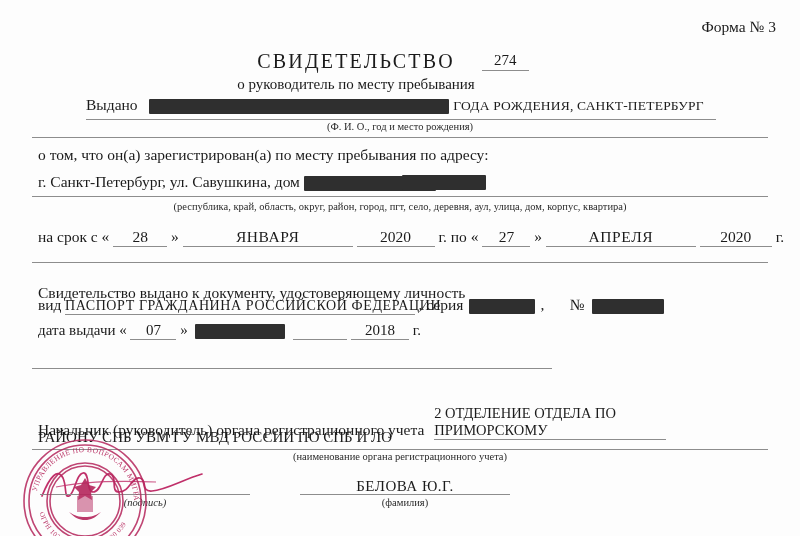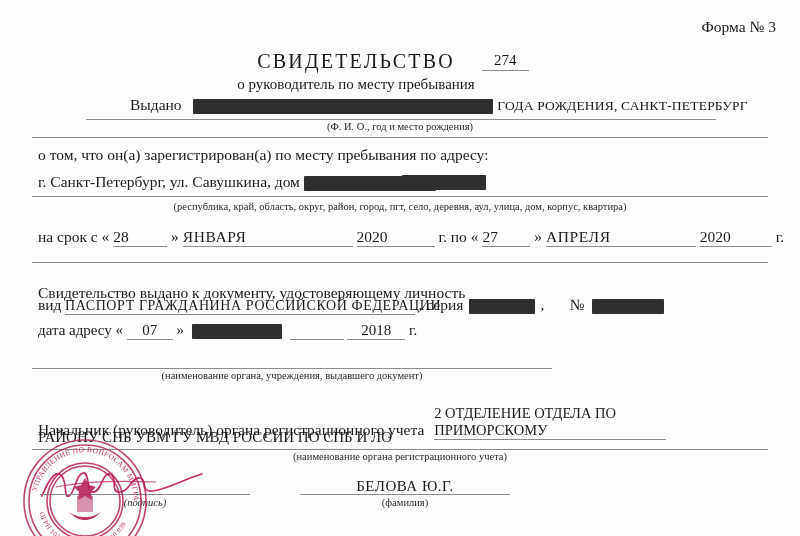--- a/index.html
+++ b/index.html
@@ -70,21 +70,21 @@
     top: 76px; left: 0; width: 100%;
     text-align: center;
     font-size: 15px;
   }
   #subtitle span { display:inline-block; transform: translateX(-44px); }
 
   #issued-row {
     top: 96px; left: 86px;
     font-size: 15.5px;
   }
-  #issued-row .label { margin-right: 8px; margin-left: 44px; }
+  #issued-row .label { margin-right: 8px; }
   #issued-row .blk { width: 300px; height: 15px; }
   #issued-row .bornplace { font-size: 13.5px; letter-spacing: .2px; }
 
   .line-1 { top: 119px; left: 86px; width: 630px; }
   .line-2 { top: 137px; left: 32px; width: 736px; }
   .cap-fio { top: 121px; left: 0; width: 100%; }
 
   #about-line {
     top: 146px; left: 38px;
     font-size: 15.5px;
@@ -96,21 +96,21 @@
   #address-line .blk1 { width: 132px; height: 15px; }
   .line-3 { top: 196px; left: 32px; width: 736px; }
   #addr-redact2 { top: 175px; left: 402px; width: 84px; height: 15px; }
   .cap-addr { top: 201px; left: 0; width: 100%; }
 
   #term-row {
     top: 228px; left: 38px;
     font-size: 15.5px;
     white-space: nowrap;
   }
-  #term-row .u { display:inline-block; border-bottom: 1px solid #8d8d8d; text-align:left; }
+  #term-row .u { display:inline-block; border-bottom: 1px solid #8d8d8d; text-align:center; }
   .line-4 { top: 262px; left: 32px; width: 736px; }
 
   #doc-title {
     top: 272px; left: 38px;
     font-size: 15.5px;
     margin-top: 12px;
   }
   #doc-type-row {
     top: 296px; left: 38px;
     font-size: 14px;
@@ -223,32 +223,31 @@
     <span style="font-size:15.5px">вид</span>
     <span class="u sp" style="width:350px">ПАСПОРТ ГРАЖДАНИНА РОССИЙСКОЙ ФЕДЕРАЦИИ</span>
     <span style="font-size:15.5px">, серия</span>
     <span class="redact" style="width:66px;height:15px;margin:0 2px"></span>
     <span style="font-size:15.5px">,</span>
     <span style="font-size:15.5px;margin-left:22px">№</span>
     <span class="redact" style="width:72px;height:15px;margin-left:4px"></span>
   </div>
 
   <div class="abs" id="doc-date-row">
-    <span>дата адресу</span>
+    <span>дата выдачи</span>
     <span>«</span>
     <span class="u" style="width:46px">07</span>
     <span>»</span>
     <span class="redact" style="width:90px;height:15px;margin:0 4px"></span>
     <span class="shortrule" style="width:54px"></span>
     <span class="u" style="width:58px">2018</span>
     <span>г.</span>
   </div>
 
   <div class="rule line-5"></div>
-  <div class="abs caption cap-organ">(наименование органа, учреждения, выдавшего документ)</div>
 
   <div class="abs" id="chief-row">
     <span>Начальник (руководитель) органа регистрационного учета</span>
     <span class="u" style="width:232px;font-size:14.5px;margin-left:6px">2 ОТДЕЛЕНИЕ ОТДЕЛА  ПО ПРИМОРСКОМУ</span>
   </div>
   <div class="abs" id="chief-row-2">РАЙОНУ СПБ УВМ  ГУ  МВД  РОССИИ  ПО  СПБ  И  ЛО</div>
   <div class="rule line-6"></div>
   <div class="abs caption cap-chief">(наименование органа регистрационного учета)</div>
 
   <svg class="abs" id="signature" viewBox="0 0 190 44">

